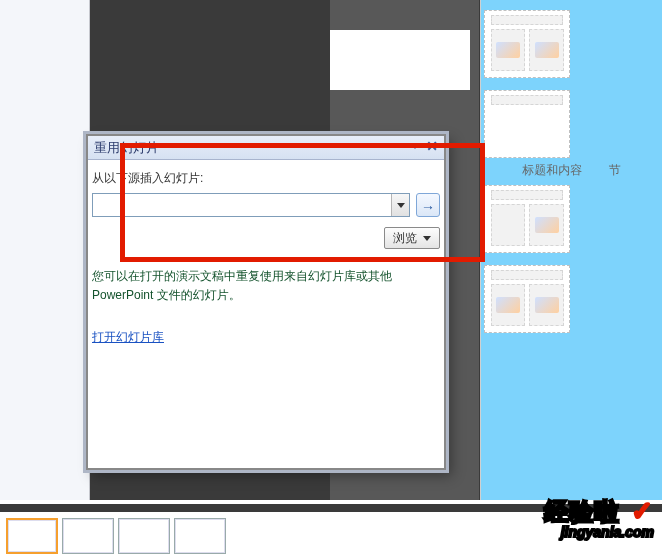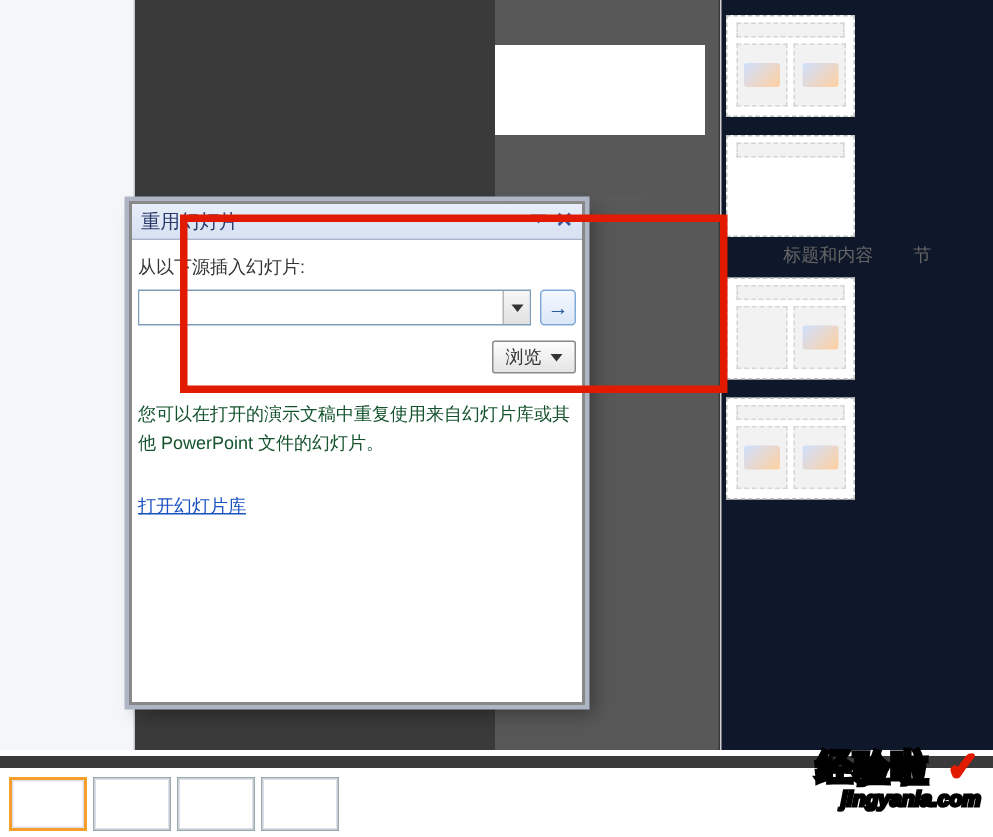--- a/index.html
+++ b/index.html
@@ -4,31 +4,31 @@
 <style>
 * { box-sizing: border-box; margin: 0; padding: 0; }
 body { font-family: "Microsoft YaHei", SimSun, Arial, sans-serif; background: #fff; width: 662px; height: 558px; overflow: hidden; position: relative; }
 
 .canvas-bg { position: absolute; left: 0; top: 0; width: 330px; height: 500px; background: #3a3a3a; }
 .left-rail { position: absolute; left: 0; top: 0; width: 90px; height: 500px; background: #f4f6fa; border-right: 1px solid #c6c8ce; }
 
 .dark-strip { position: absolute; left: 330px; top: 0; width: 150px; height: 500px; background: #585858; border-right: 1px solid #3a3a3a; }
 .white-block { position: absolute; left: 330px; top: 30px; width: 140px; height: 60px; background: #fff; }
 
-.layouts { position: absolute; right: 0; top: 0; width: 182px; height: 500px; background: #0f172a; border-left: 1px solid #d0d0d0; }
+.layouts { position: absolute; right: 0; top: 0; width: 182px; height: 500px; background: #7dd3fc; border-left: 1px solid #d0d0d0; }
 .layout-col { padding: 4px 2px; }
 .layout-tile { width: 86px; height: 68px; background: #fff; border: 1px dashed #c0c0c0; display: inline-block; margin: 6px 1px; position: relative; vertical-align: top; }
 .layout-tile .ph { position: absolute; background: #f2f2f2; border: 1px dashed #d5d5d5; }
 .layout-tile .tbar { left: 6px; top: 4px; width: 72px; height: 10px; }
 .layout-tile .lbox { left: 6px; top: 18px; width: 34px; height: 42px; }
 .layout-tile .rbox { left: 44px; top: 18px; width: 35px; height: 42px; }
 .layout-tile .ico { position: absolute; width: 24px; height: 16px; left: 50%; top: 50%; transform: translate(-50%,-50%); background: linear-gradient(135deg,#cfe0ff,#ffd0a0); border-radius: 2px; }
 .layout-cap { font-size: 12px; color: #666; text-align: center; margin-top: -2px; }
 
-.pane-wrap { position: absolute; left: 86px; top: 134px; width: 304px; height: 336px; background: #fff; border: 2px solid #888; border-top: 2px solid #888; box-shadow: 0 0 0 3px #aeb6c6, 6px 6px 12px rgba(0,0,0,.35); }
+.pane-wrap { position: absolute; left: 86px; top: 134px; width: 360px; height: 336px; background: #fff; border: 2px solid #888; border-top: 2px solid #888; box-shadow: 0 0 0 3px #aeb6c6, 6px 6px 12px rgba(0,0,0,.35); }
 .pane-head { height: 24px; background: linear-gradient(#e8eef9,#d6e1f2); border-bottom: 1px solid #a8b4ce; display: flex; align-items: center; padding-left: 6px; position: relative; }
 .pane-title { font-size: 13px; color: #2a3a6b; font-weight: 500; }
 .pane-head .rctl { position: absolute; right: 6px; top: 4px; display: flex; gap: 6px; align-items: center; }
 .pane-head .tri { width: 0; height: 0; border-left: 5px solid transparent; border-right: 5px solid transparent; border-top: 6px solid #3c5a99; cursor: pointer; }
 .pane-head .close { font-family: Arial; font-weight: bold; color: #3c5a99; cursor: pointer; font-size: 14px; line-height: 12px; }
 
 .pane-body { position: relative; padding: 10px 4px; height: calc(100% - 24px); font-size: 12px; color: #333; }
 .lbl { font-size: 12px; margin-bottom: 6px; }
 .combo-row { display: flex; align-items: center; gap: 6px; }
 .combo { flex: 1; height: 24px; border: 1px solid #7f9db9; background: #fff; display: flex; }

